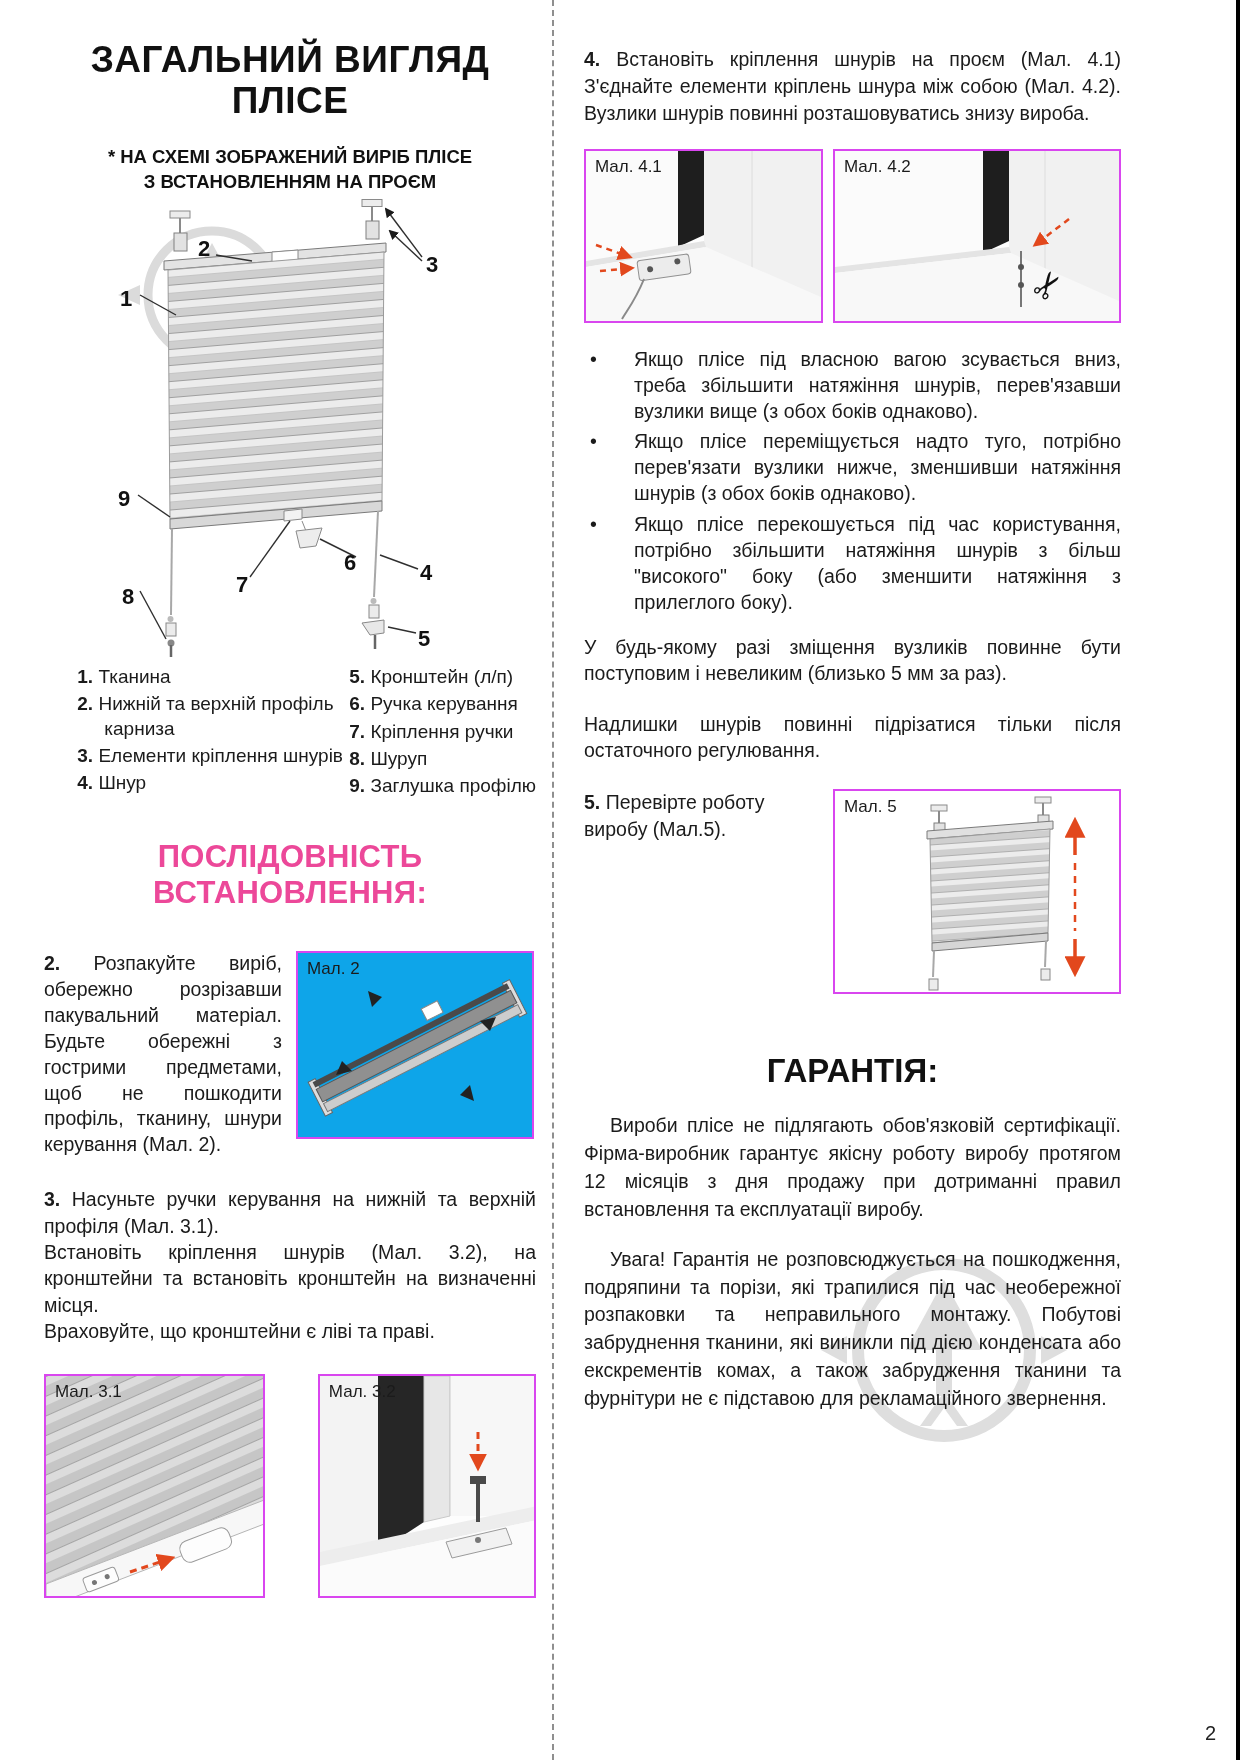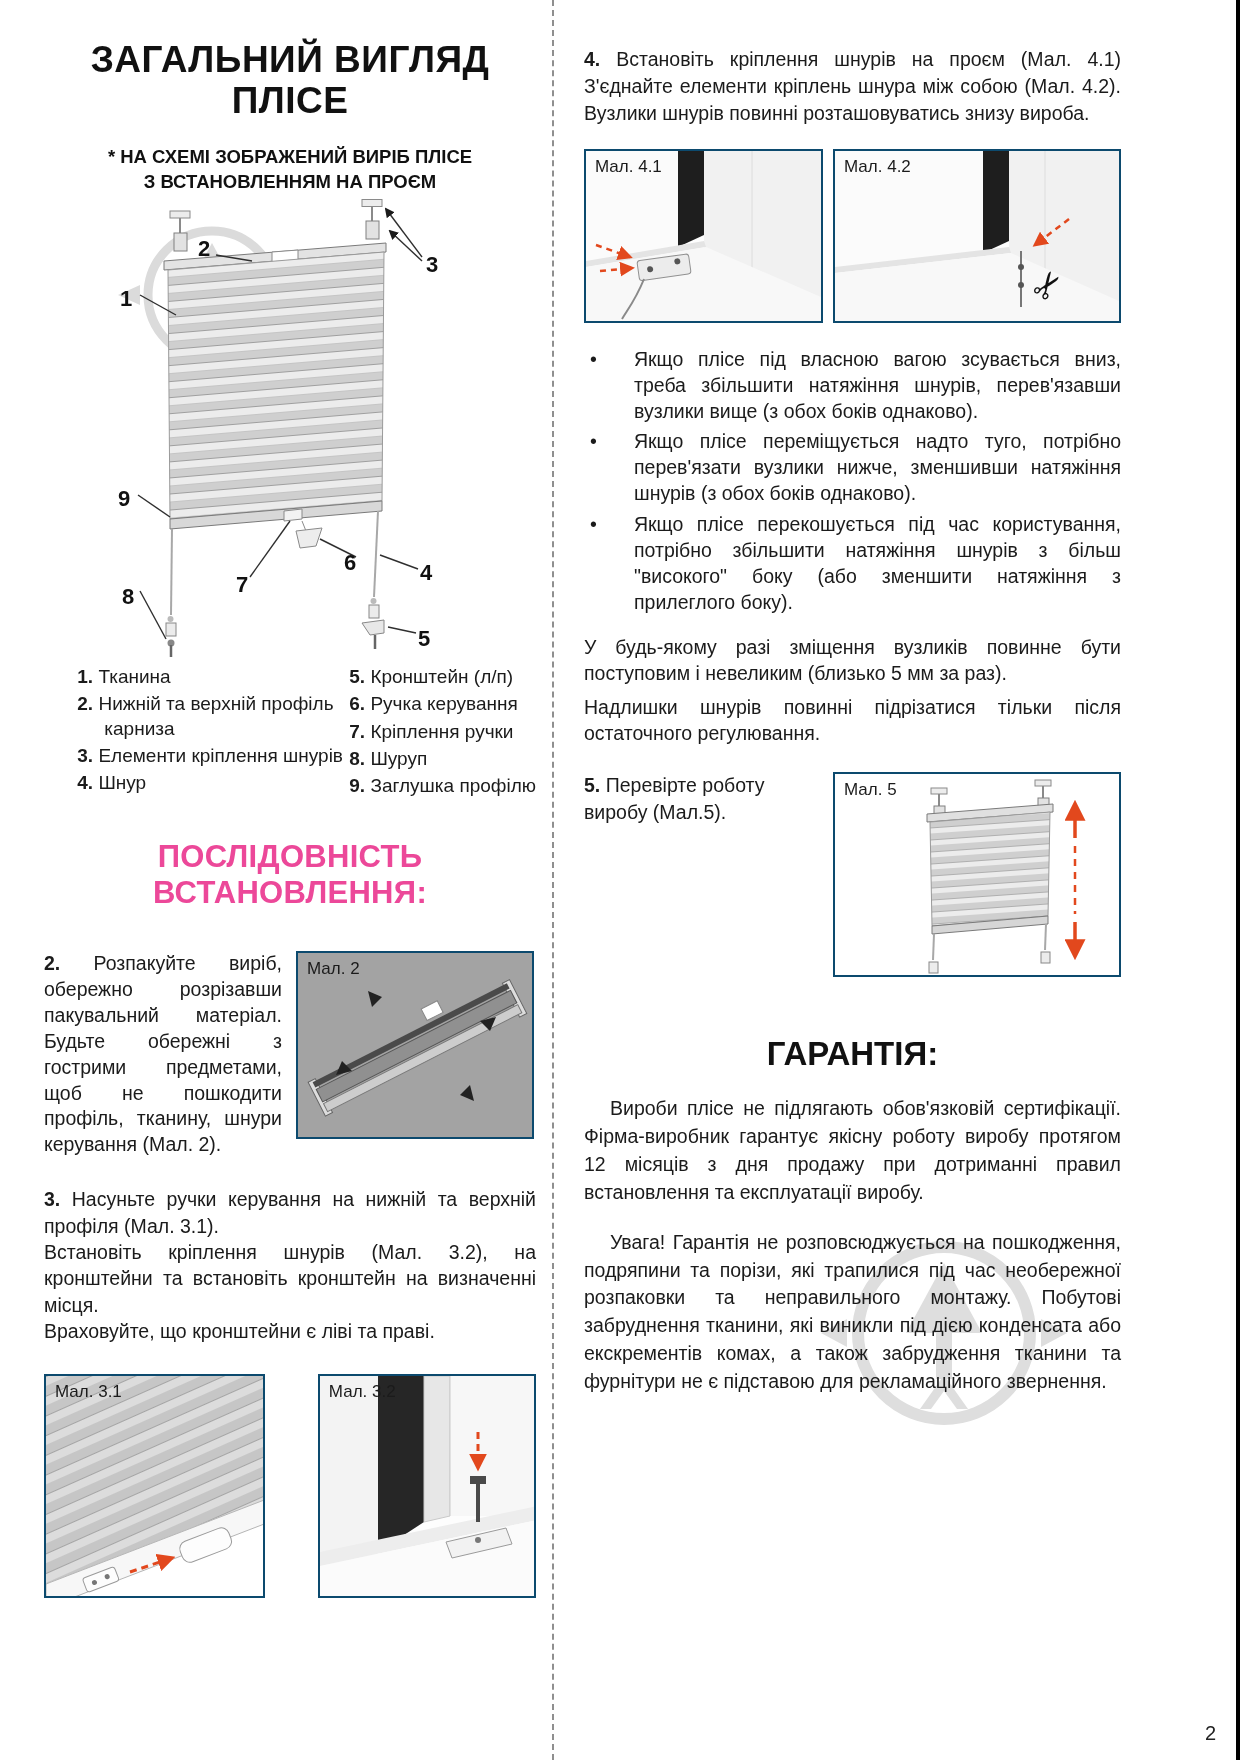--- a/index.html
+++ b/index.html
@@ -23,41 +23,41 @@
   .legend-col.first { width:272px; }
   .legend-item { padding-left:27px; text-indent:-27px; margin-bottom:3px; }
   .legend-num { font-weight:700; }
 
   .section-title { margin-top:38px; text-align:center; font-weight:800; font-size:31px; letter-spacing:0.3px; color:#ec4899; }
 
   .step2-row { display:flex; margin-top:40px; }
   .step2-text { width:252px; font-size:19.5px; line-height:1.33; text-align:justify; padding-right:14px; }
   .stepnum { font-weight:700; }
 
-  .figbox { border:2px solid #0c4a6e; position:relative; background:#a3a3a3; overflow:hidden; }
+  .figbox { border:2px solid #d946ef; position:relative; background:#0ea5e9; overflow:hidden; }
   .figlabel { position:absolute; left:9px; top:6px; font-size:17px; color:#1b1b1b; z-index:2; }
   .fig2 { width:238px; height:188px; }
   .fig31 { width:243px; height:224px; }
   .fig32 { width:240px; height:224px; margin-left:9px; }
   .fig41 { width:239px; height:174px; }
   .fig42 { width:288px; height:174px; margin-left:10px; }
   .fig5  { position:absolute; right:0; top:0; width:288px; height:205px; }
 
   .step3-para { margin-top:28px; font-size:19.5px; line-height:1.35; text-align:justify; }
   .figs-row { display:flex; margin-top:30px;gap:44px; }
 
   
   .right-col { position:absolute; left:584px; top:0; width:537px; }
   .step4-para { margin-top:46px; font-size:19.5px; line-height:1.38; text-align:justify; }
   .figs-row41 { display:flex; margin-top:22px; }
   .bullets { margin-top:24px; }
   .bullet { display:flex; font-size:19.5px; line-height:1.33; margin-bottom:5px; }
   .bullet-dot { width:50px; flex:none; padding-left:6px; }
   .bullet-text { flex:1; text-align:justify; }
-  .note-para { margin-top:7px; font-size:19.5px; line-height:1.35; text-align:justify; }
+  .note-para { margin-top:24px; font-size:19.5px; line-height:1.35; text-align:justify; }
   .note-para.firstnote { margin-top:18px; }
   .step5-row { position:relative; margin-top:26px; height:215px; }
   .step5-text { width:235px; font-size:19.5px; line-height:1.4; }
   .warranty-title { margin-top:48px; text-align:center; font-weight:800; font-size:33px; color:#111; }
   .warranty-wrap { position:relative; }
   .warranty-p { margin-top:22px; font-size:19.5px; line-height:1.43; text-align:justify; text-indent:26px; position:relative; z-index:1; }
   .watermark2 { position:absolute; left:235px; top:120px; z-index:0; }
 </style>
 </head>
 <body>

